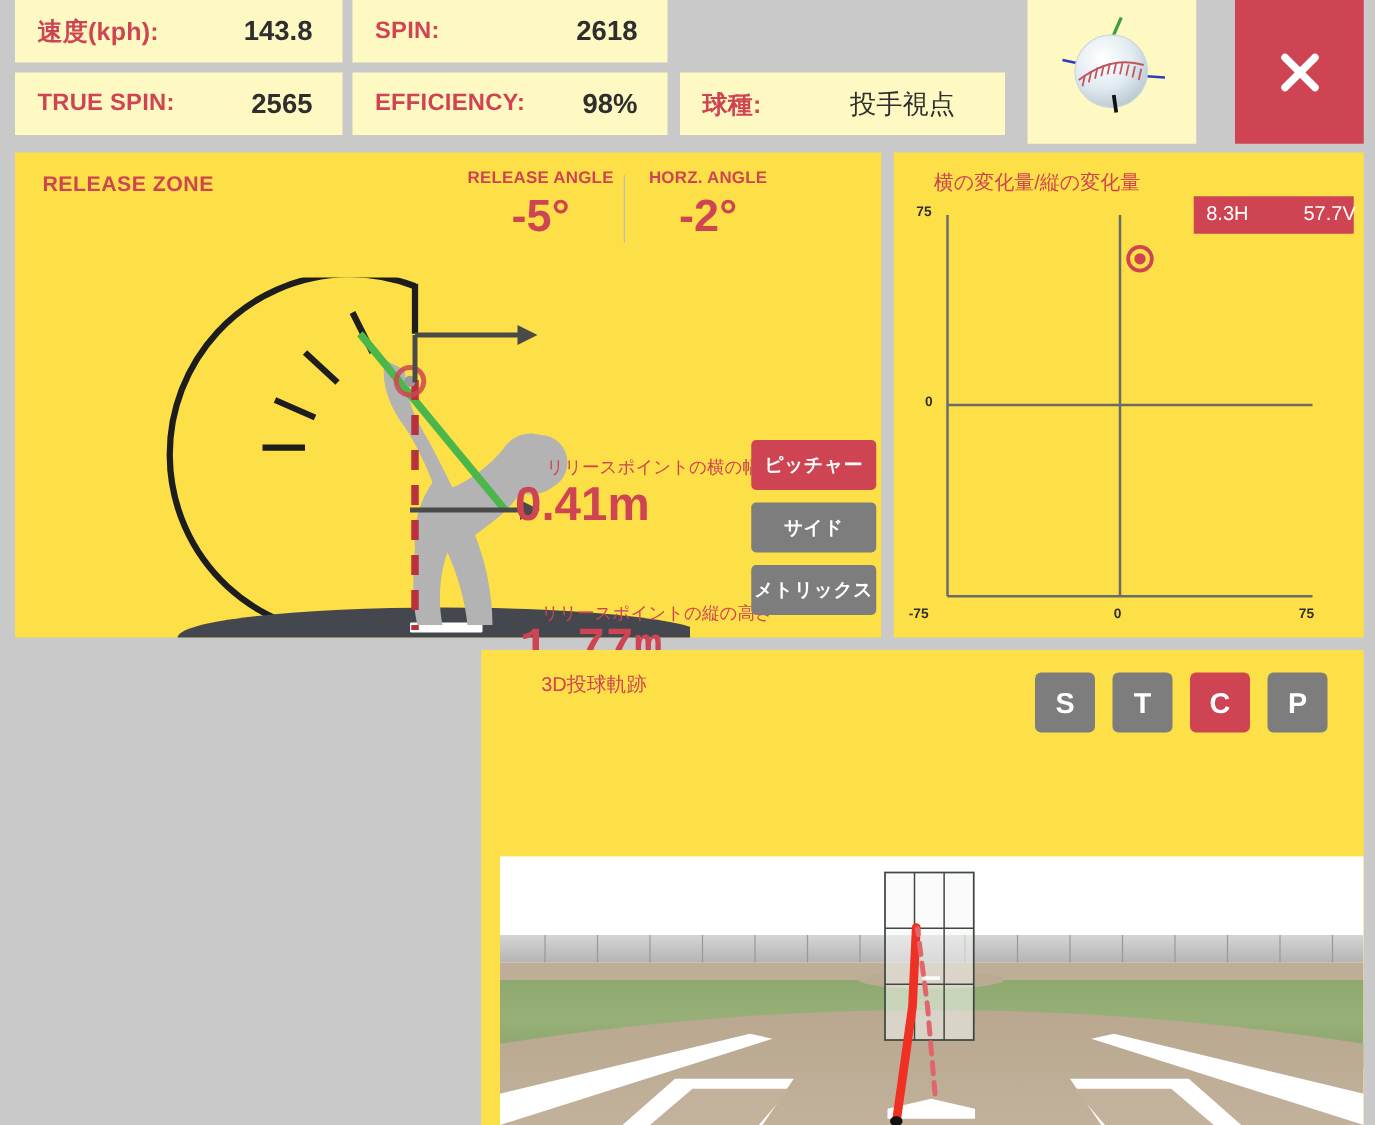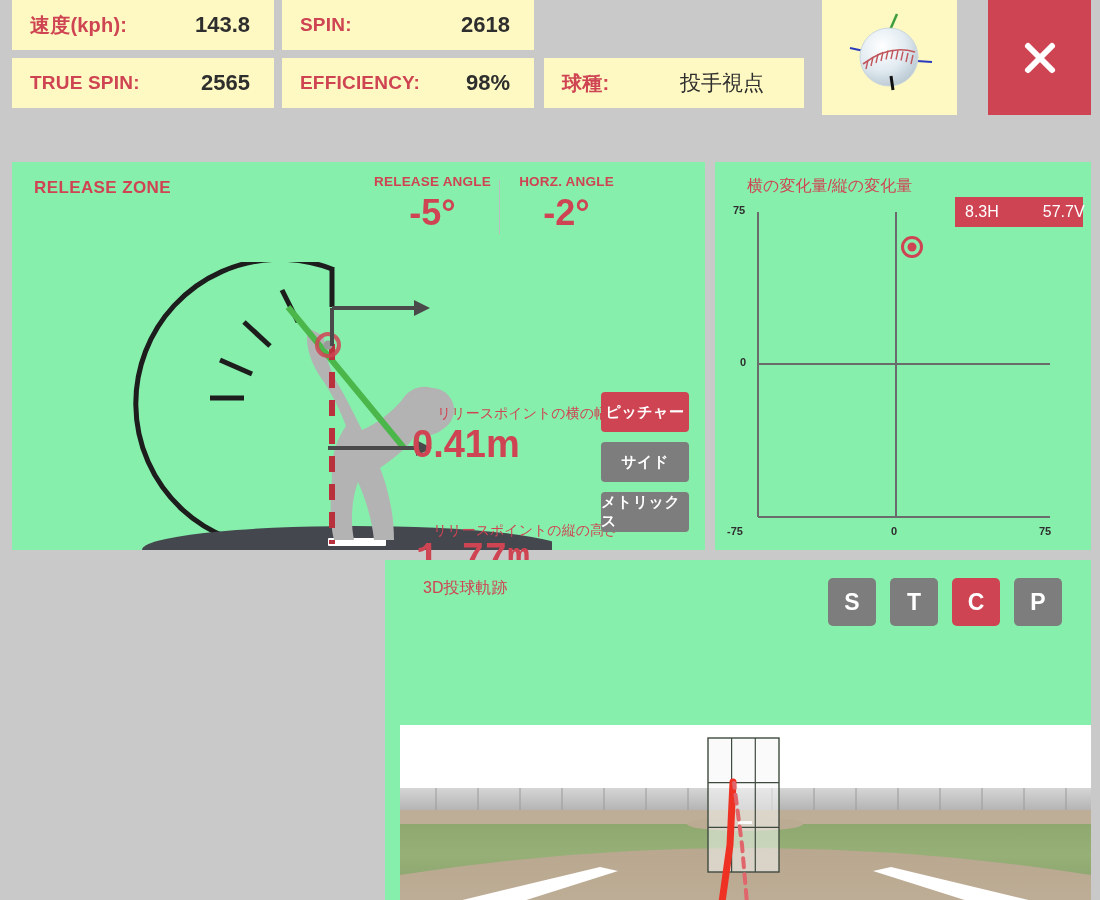--- a/index.html
+++ b/index.html
@@ -4,21 +4,21 @@
 <style>
   * { box-sizing: border-box; margin: 0; padding: 0; }
   html, body {
     width: 1100px; height: 900px;
     background: #c9c9c9;
     font-family: "Liberation Sans", "DejaVu Sans", sans-serif;
     overflow: hidden;
   }
   #app { position: relative; width: 1100px; height: 900px; }
 
-  .panel { position: absolute; background: #86efac; margin-top: 40px; }
+  .panel { position: absolute; background: #fde047; }
 
   
   .stat-cell {
     position: absolute; background: #fef9c3;
     display: flex; align-items: center; padding: 0 18px;
   }
   .stat-label {
     color: #cf4452; font-weight: bold; font-size: 19px;
     letter-spacing: .2px; white-space: nowrap;
   }
@@ -58,21 +58,21 @@
 
   .rp-label {
     position: absolute; color: #cf4452; font-size: 14px; white-space: nowrap;
   }
   .rp-value {
     position: absolute; color: #cf4452; font-weight: bold;
     font-size: 38px; white-space: nowrap; line-height: 1;
   }
 
   .view-btn {
-    position: absolute; width: 88px; height: 40px; border-radius: 4px;
+    position: absolute; width: 100px; height: 40px; border-radius: 4px;
     display: flex; align-items: center; justify-content: center;
     color: #fff; font-weight: bold; font-size: 15px; cursor: pointer;
     background: #7d7d7d; letter-spacing: .5px;
   }
   .view-btn.active { background: #cf4452; }
 
   
   .chart-title {
     position: absolute; color: #cf4452; font-size: 16px; font-weight: normal; text-align: right;
   }
@@ -266,21 +266,21 @@
       <line x1="43" y1="202" x2="335" y2="202" stroke="#6b6b6b" stroke-width="2"></line>
 
       <circle cx="197" cy="85" r="9.5" fill="none" stroke="#cf4452" stroke-width="3"></circle>
       <circle cx="197" cy="85" r="4.5" fill="#cf4452"></circle>
     </svg>
   </div>
 
 
   <div class="panel" style="left:385px;top:520px;width:706px;height:380px;overflow:hidden;">
 
-    <div class="trace-title" style="left:38px;top:18px;">3D投球軌跡</div>
+    <div class="trace-title" style="left:48px;top:18px;">3D投球軌跡</div>
 
     <div class="stcp-btn" style="left:443px;top:18px;">
       <span>S</span>
     </div>
     <div class="stcp-btn" style="left:505px;top:18px;">
       <span>T</span>
     </div>
     <div class="stcp-btn active" style="left:567px;top:18px;">
       <span>C</span>
     </div>

